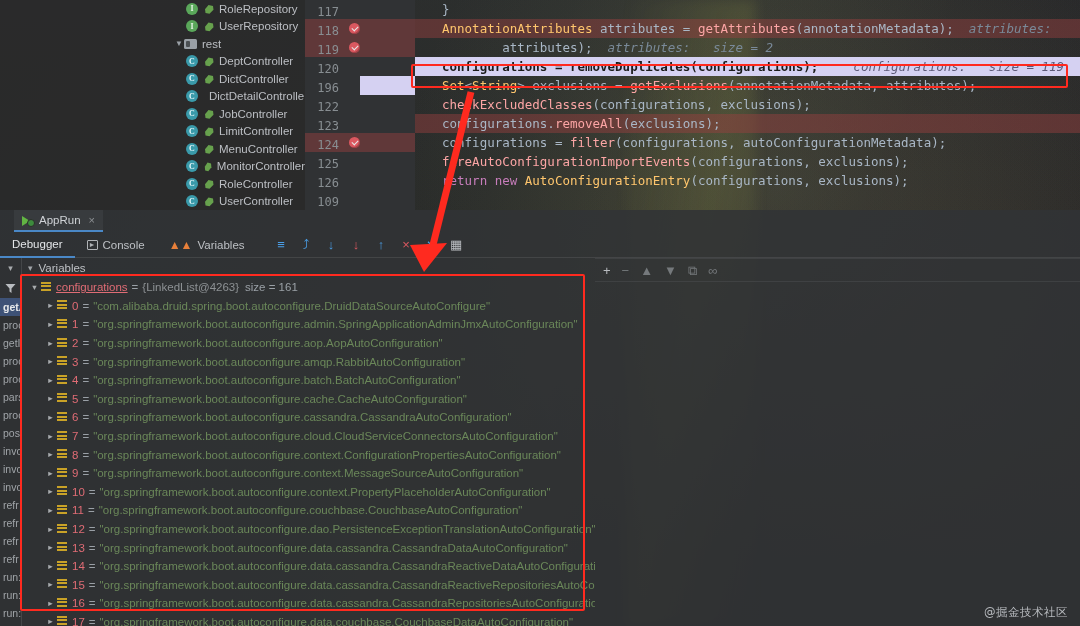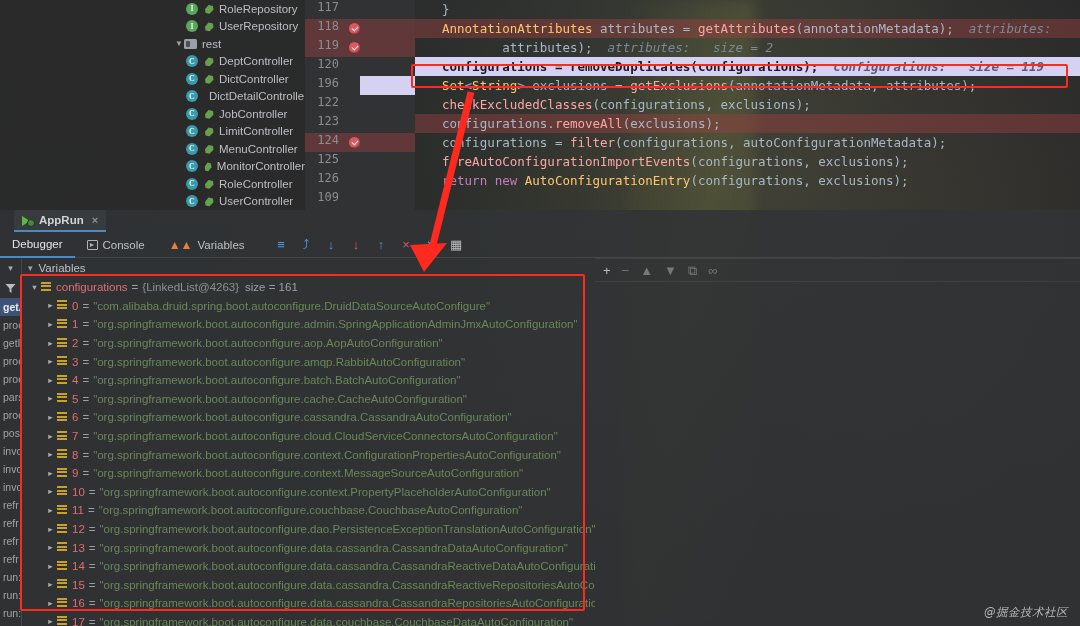--- a/index.html
+++ b/index.html
@@ -67,21 +67,21 @@
     background:#9aa0a6; position:relative;
   }
   .folder::before{content:"";position:absolute;left:1.5px;top:2px;width:4px;height:6px;background:#4b4f52;border-radius:1px;}
   .tlabel { color:#bcbfc4; }
 
   
   .gutter {
     position:absolute; left:305px; top:0; width:110px; height:210px;
     background: rgba(49,51,53,.88);
   }
-  .lnrow { height:19px; display:flex; align-items:flex-start; position:relative; }
+  .lnrow { height:19px; display:flex; align-items:flex-end; position:relative; }
   .lnum { width:40px; text-align:right; padding-right:6px;
           color:#888e92; font-family:"DejaVu Sans Mono", monospace; font-size:12px; }
   .bp {
     position:absolute; left:44px; top:4px; width:11px; height:11px; border-radius:50%;
     background:#db5860;
     box-shadow: inset -1px -1px 0 rgba(0,0,0,.25);
   }
   .bp::after{
     content:""; position:absolute; left:3px; top:2.5px; width:5px; height:3px;
     border-left:1.6px solid #e8e8e8; border-bottom:1.6px solid #e8e8e8;
@@ -93,32 +93,32 @@
     font-family:"DejaVu Sans Mono", monospace; font-size:12.5px;
     color:#a9b7c6; overflow:hidden;
   }
   .crow { height:19px; line-height:19px; white-space:pre; padding-left:27px; position:relative; }
   .crow.exec { background: rgba(155,64,64,.45); }
   .crow.cur  { background:#d5d1f2; color:#1c1c1c; font-weight:bold; }
   .m  { color:#ffc66d; }
   .mc { color:#fca5a5; }
   .pr { color:#c77dbb; }
   .hint { color:#7a8a99; font-style:italic; }
-  .crow.cur .hint { color:#5d5a78; font-style:italic; font-weight:bold;}
+  .crow.cur .hint { color:#5d5a78; font-style:italic; font-weight:normal;margin-left:20px;}
   .crow.cur .mc { color:#1c1c1c; }
   .curbar {
     position:absolute; left:360px; width:55px; height:19px; background:#d5d1f2;
   }
 
   
   .runwin {
     position:absolute; left:0; top:210px; width:1080px; height:416px;
     background: rgba(49,51,53,.88);
   }
-  .tabbar { position:relative; height:22px;font-weight:bold; }
+  .tabbar { position:relative; height:22px; }
   .apptab {
     position:absolute; left:14px; top:0; height:22px;
     display:flex; align-items:center; gap:5px;
     padding:0 8px; font-size:11.5px; color:#cfd2d6;
     border-bottom:2px solid #4a88c7;
     background: rgba(60,63,65,.75);
   }
   .runicon{
     width:12px;height:12px;position:relative;
   }
@@ -181,21 +181,21 @@
   .listico {
     width:10px; height:11px; flex:0 0 10px; margin-right:5px; position:relative;
   }
   .listico::before{
     content:""; position:absolute; inset:0;
     background:
       linear-gradient(#c9a227 0 2px, transparent 2px 3.5px,
                       #c9a227 3.5px 5.5px, transparent 5.5px 7px,
                       #c9a227 7px 9px, transparent 9px 11px);
   }
-  .vname { color:#e06c75; }
+  .vname { color:#e06c75;text-decoration:underline; }
   .veq { color:#9aa0a6; margin:0 4px; }
   .vtype { color:#8d9194; }
   .vstr { color:#6a8759; }
   .vsize { color:#9aa0a6; }
   .idx { color:#e06c75; }
 
   .watchpane { position:relative; flex:1; overflow:hidden; }
   .wtabs { height:22px; display:flex; align-items:flex-end; padding-left:8px; }
   .wtab { font-size:11.5px; color:#b6b9bd; padding:0 12px 3px 4px; margin-right:14px; }
   .wtab.active { color:#e6e8ea; border-bottom:2px solid #4a88c7; }
@@ -204,21 +204,21 @@
     border-bottom:1px solid rgba(80,82,84,.45); border-top:1px solid rgba(80,82,84,.45);
   }
   .wt { color:#b9bcc0; font-size:13px; line-height:1; }
   .wt.dim { color:#75797c; }
   .nowatch {
     position:absolute; left:0; right:0; top:175px; text-align:center;
     color:#7d8185; font-size:12px;
   }
 
   
-  .anno { position:absolute; inset:0; pointer-events:none;font-style:italic; }
+  .anno { position:absolute; inset:0; pointer-events:none; }
   .redbox {
     position:absolute; border:2px solid #ff2a1f; border-radius:2px;
   }
   .watermark {
     position:absolute; right:12px; bottom:6px;
     color:#b9bcc0; font-size:11.5px; letter-spacing:.5px;
     font-family:"DejaVu Sans", sans-serif;
   }
 </style>
 </head>

